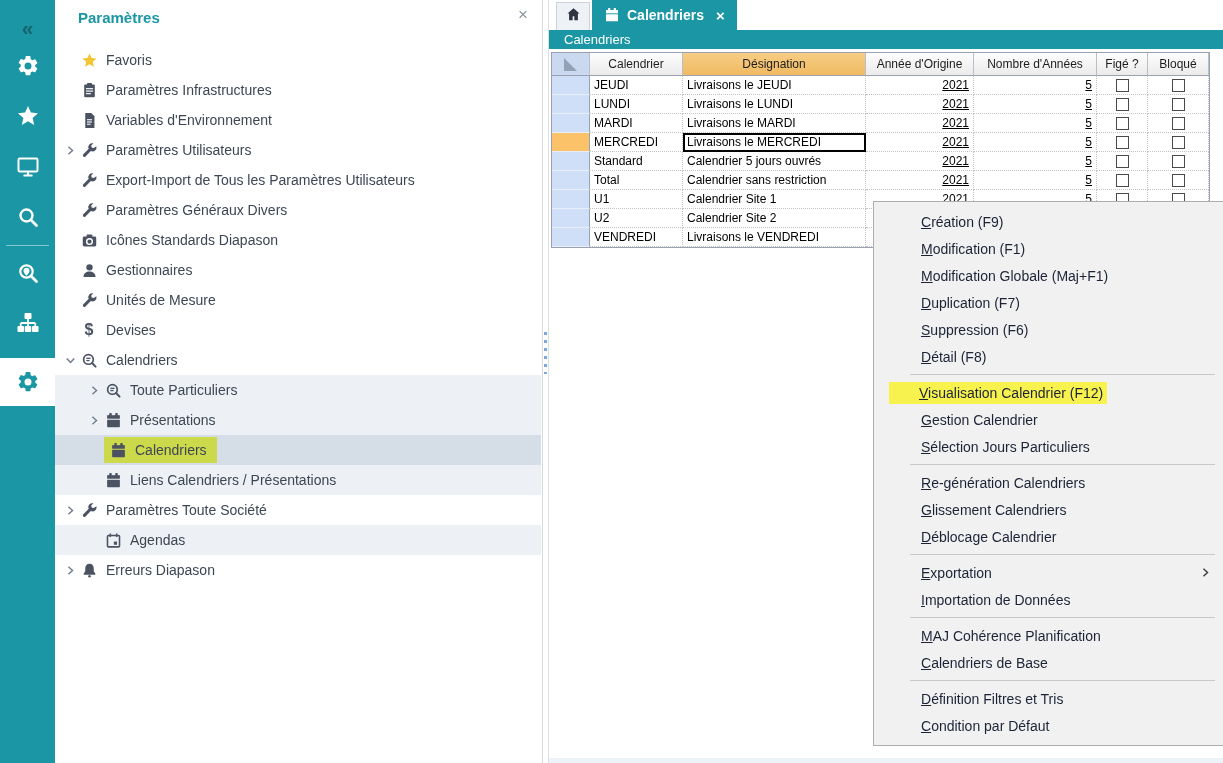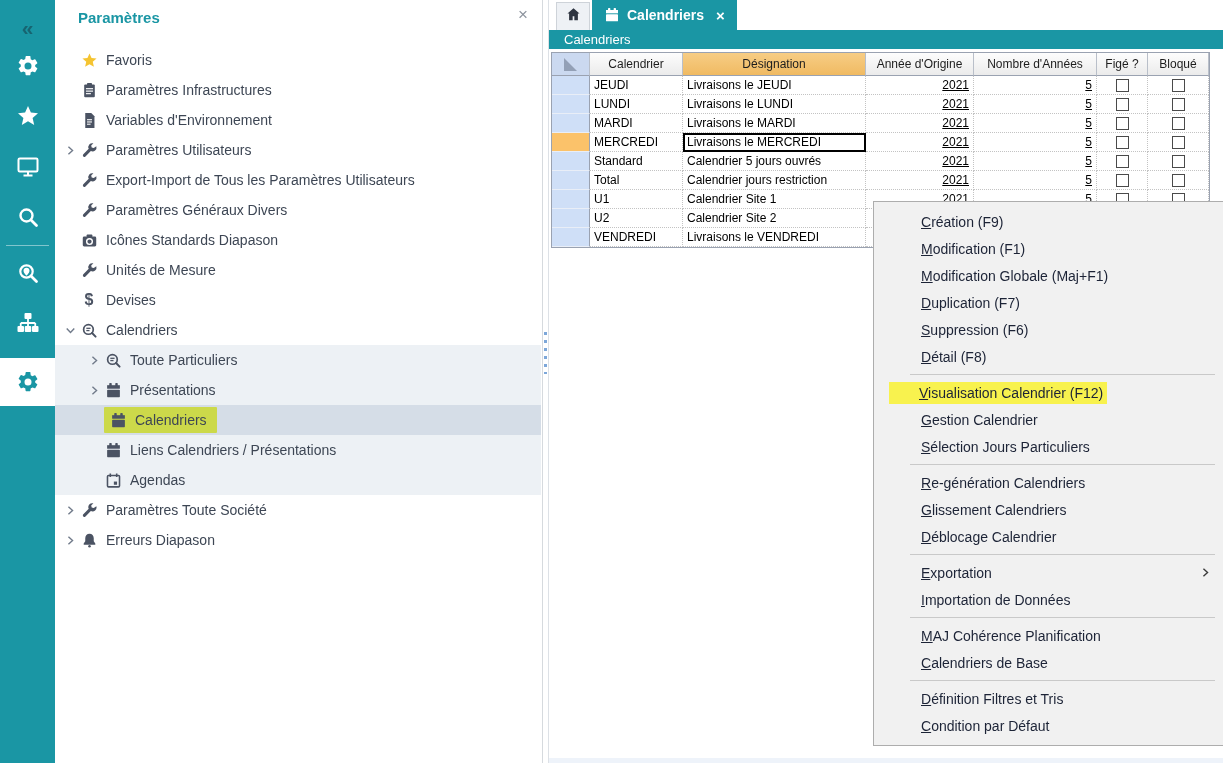--- a/index.html
+++ b/index.html
@@ -229,20 +229,30 @@
               <rect x="2.5" y="6.5" width="19" height="14" rx="2" fill="currentColor"></rect>
               <circle cx="12" cy="13.5" r="4" fill="none" stroke="#fff" stroke-width="2"></circle>
             </svg>
           </span>
           <span>Icônes Standards Diapason</span>
         </div>
         <div class="tree-row lvl0">
           <span class="chev"></span>
           <span class="ticon">
             <svg viewBox="0 0 24 24" xmlns="http://www.w3.org/2000/svg">
+              <circle cx="12" cy="7.5" r="4.5" fill="currentColor"></circle>
+              <path fill="currentColor" d="M3.5 21c0-4.7 3.8-7.5 8.5-7.5s8.5 2.8 8.5 7.5z"></path>
+            </svg>
+          </span>
+          <span>Gestionnaires</span>
+        </div>
+        <div class="tree-row lvl0">
+          <span class="chev"></span>
+          <span class="ticon">
+            <svg viewBox="0 0 24 24" xmlns="http://www.w3.org/2000/svg">
               <path fill="currentColor" d="M21.7 6.1a5.6 5.6 0 0 1-7.8 6.6L6.3 20.3a2.1 2.1 0 0 1-3-3l7.6-7.6a5.6 5.6 0 0 1 6.6-7.8l-3.1 3.1.7 2.9 2.9.7z"></path>
             </svg>
           </span>
           <span>Unités de Mesure</span>
         </div>
         <div class="tree-row lvl0">
           <span class="chev"></span>
           <span class="ticon">
             <span class="dollar">$</span>
           </span>
@@ -315,43 +325,43 @@
           <span class="ticon">
             <svg viewBox="0 0 24 24" xmlns="http://www.w3.org/2000/svg">
               <rect x="6" y="1.5" width="3.5" height="6" rx="1" fill="currentColor"></rect>
               <rect x="14.5" y="1.5" width="3.5" height="6" rx="1" fill="currentColor"></rect>
               <rect x="3" y="4.5" width="18" height="5" fill="currentColor"></rect>
               <rect x="3" y="11" width="18" height="10.5" rx="1" fill="currentColor"></rect>
             </svg>
           </span>
           <span>Liens Calendriers / Présentations</span>
         </div>
+        <div class="tree-row lvl0">
+          <span class="chev">
+            <svg viewBox="0 0 16 16" xmlns="http://www.w3.org/2000/svg">
+              <polyline points="5,2.5 11,8 5,13.5" fill="none" stroke="currentColor" stroke-width="2"></polyline>
+            </svg>
+          </span>
+          <span class="ticon">
+            <svg viewBox="0 0 24 24" xmlns="http://www.w3.org/2000/svg">
+              <path fill="currentColor" d="M21.7 6.1a5.6 5.6 0 0 1-7.8 6.6L6.3 20.3a2.1 2.1 0 0 1-3-3l7.6-7.6a5.6 5.6 0 0 1 6.6-7.8l-3.1 3.1.7 2.9 2.9.7z"></path>
+            </svg>
+          </span>
+          <span>Paramètres Toute Société</span>
+        </div>
         <div class="tree-row lvl1 group">
           <span class="chev"></span>
           <span class="ticon">
             <svg viewBox="0 0 24 24" xmlns="http://www.w3.org/2000/svg">
               <rect x="3.5" y="5" width="17" height="16" rx="1.5" fill="none" stroke="currentColor" stroke-width="2.2"></rect>
               <path d="M7.5 2v5M16.5 2v5" stroke="currentColor" stroke-width="2.2"></path>
               <rect x="12.5" y="13.5" width="4.5" height="4.5" fill="currentColor"></rect>
             </svg>
           </span>
           <span>Agendas</span>
-        </div>
-        <div class="tree-row lvl0">
-          <span class="chev">
-            <svg viewBox="0 0 16 16" xmlns="http://www.w3.org/2000/svg">
-              <polyline points="5,2.5 11,8 5,13.5" fill="none" stroke="currentColor" stroke-width="2"></polyline>
-            </svg>
-          </span>
-          <span class="ticon">
-            <svg viewBox="0 0 24 24" xmlns="http://www.w3.org/2000/svg">
-              <path fill="currentColor" d="M21.7 6.1a5.6 5.6 0 0 1-7.8 6.6L6.3 20.3a2.1 2.1 0 0 1-3-3l7.6-7.6a5.6 5.6 0 0 1 6.6-7.8l-3.1 3.1.7 2.9 2.9.7z"></path>
-            </svg>
-          </span>
-          <span>Paramètres Toute Société</span>
         </div>
         <div class="tree-row lvl0">
           <span class="chev">
             <svg viewBox="0 0 16 16" xmlns="http://www.w3.org/2000/svg">
               <polyline points="5,2.5 11,8 5,13.5" fill="none" stroke="currentColor" stroke-width="2"></polyline>
             </svg>
           </span>
           <span class="ticon">
             <svg viewBox="0 0 24 24" xmlns="http://www.w3.org/2000/svg">
               <path fill="currentColor" d="M12 2.5c-3.6 0-6 2.7-6 6.2V13l-2.2 3.4V18h16.4v-1.6L18 13V8.7c0-3.5-2.4-6.2-6-6.2z"></path>
@@ -462,21 +472,21 @@
           <div class="g-cell ctr" style="width: 51px; flex: 0 0 51px;">
             <span class="cbx"></span>
           </div>
           <div class="g-cell ctr" style="width: 61px; flex: 0 0 61px;">
             <span class="cbx"></span>
           </div>
         </div>
         <div class="g-row g-r">
           <div class="g-cell selcell" style="width: 38px; flex: 0 0 38px;"></div>
           <div class="g-cell" style="width: 93px; flex: 0 0 93px;">Total</div>
-          <div class="g-cell" style="width: 183px; flex: 0 0 183px;">Calendrier jours restriction</div>
+          <div class="g-cell" style="width: 183px; flex: 0 0 183px;">Calendrier sans restriction</div>
           <div class="g-cell num" style="width: 108px; flex: 0 0 108px;">2021</div>
           <div class="g-cell num" style="width: 123px; flex: 0 0 123px;">5</div>
           <div class="g-cell ctr" style="width: 51px; flex: 0 0 51px;">
             <span class="cbx"></span>
           </div>
           <div class="g-cell ctr" style="width: 61px; flex: 0 0 61px;">
             <span class="cbx"></span>
           </div>
         </div>
         <div class="g-row g-r">

